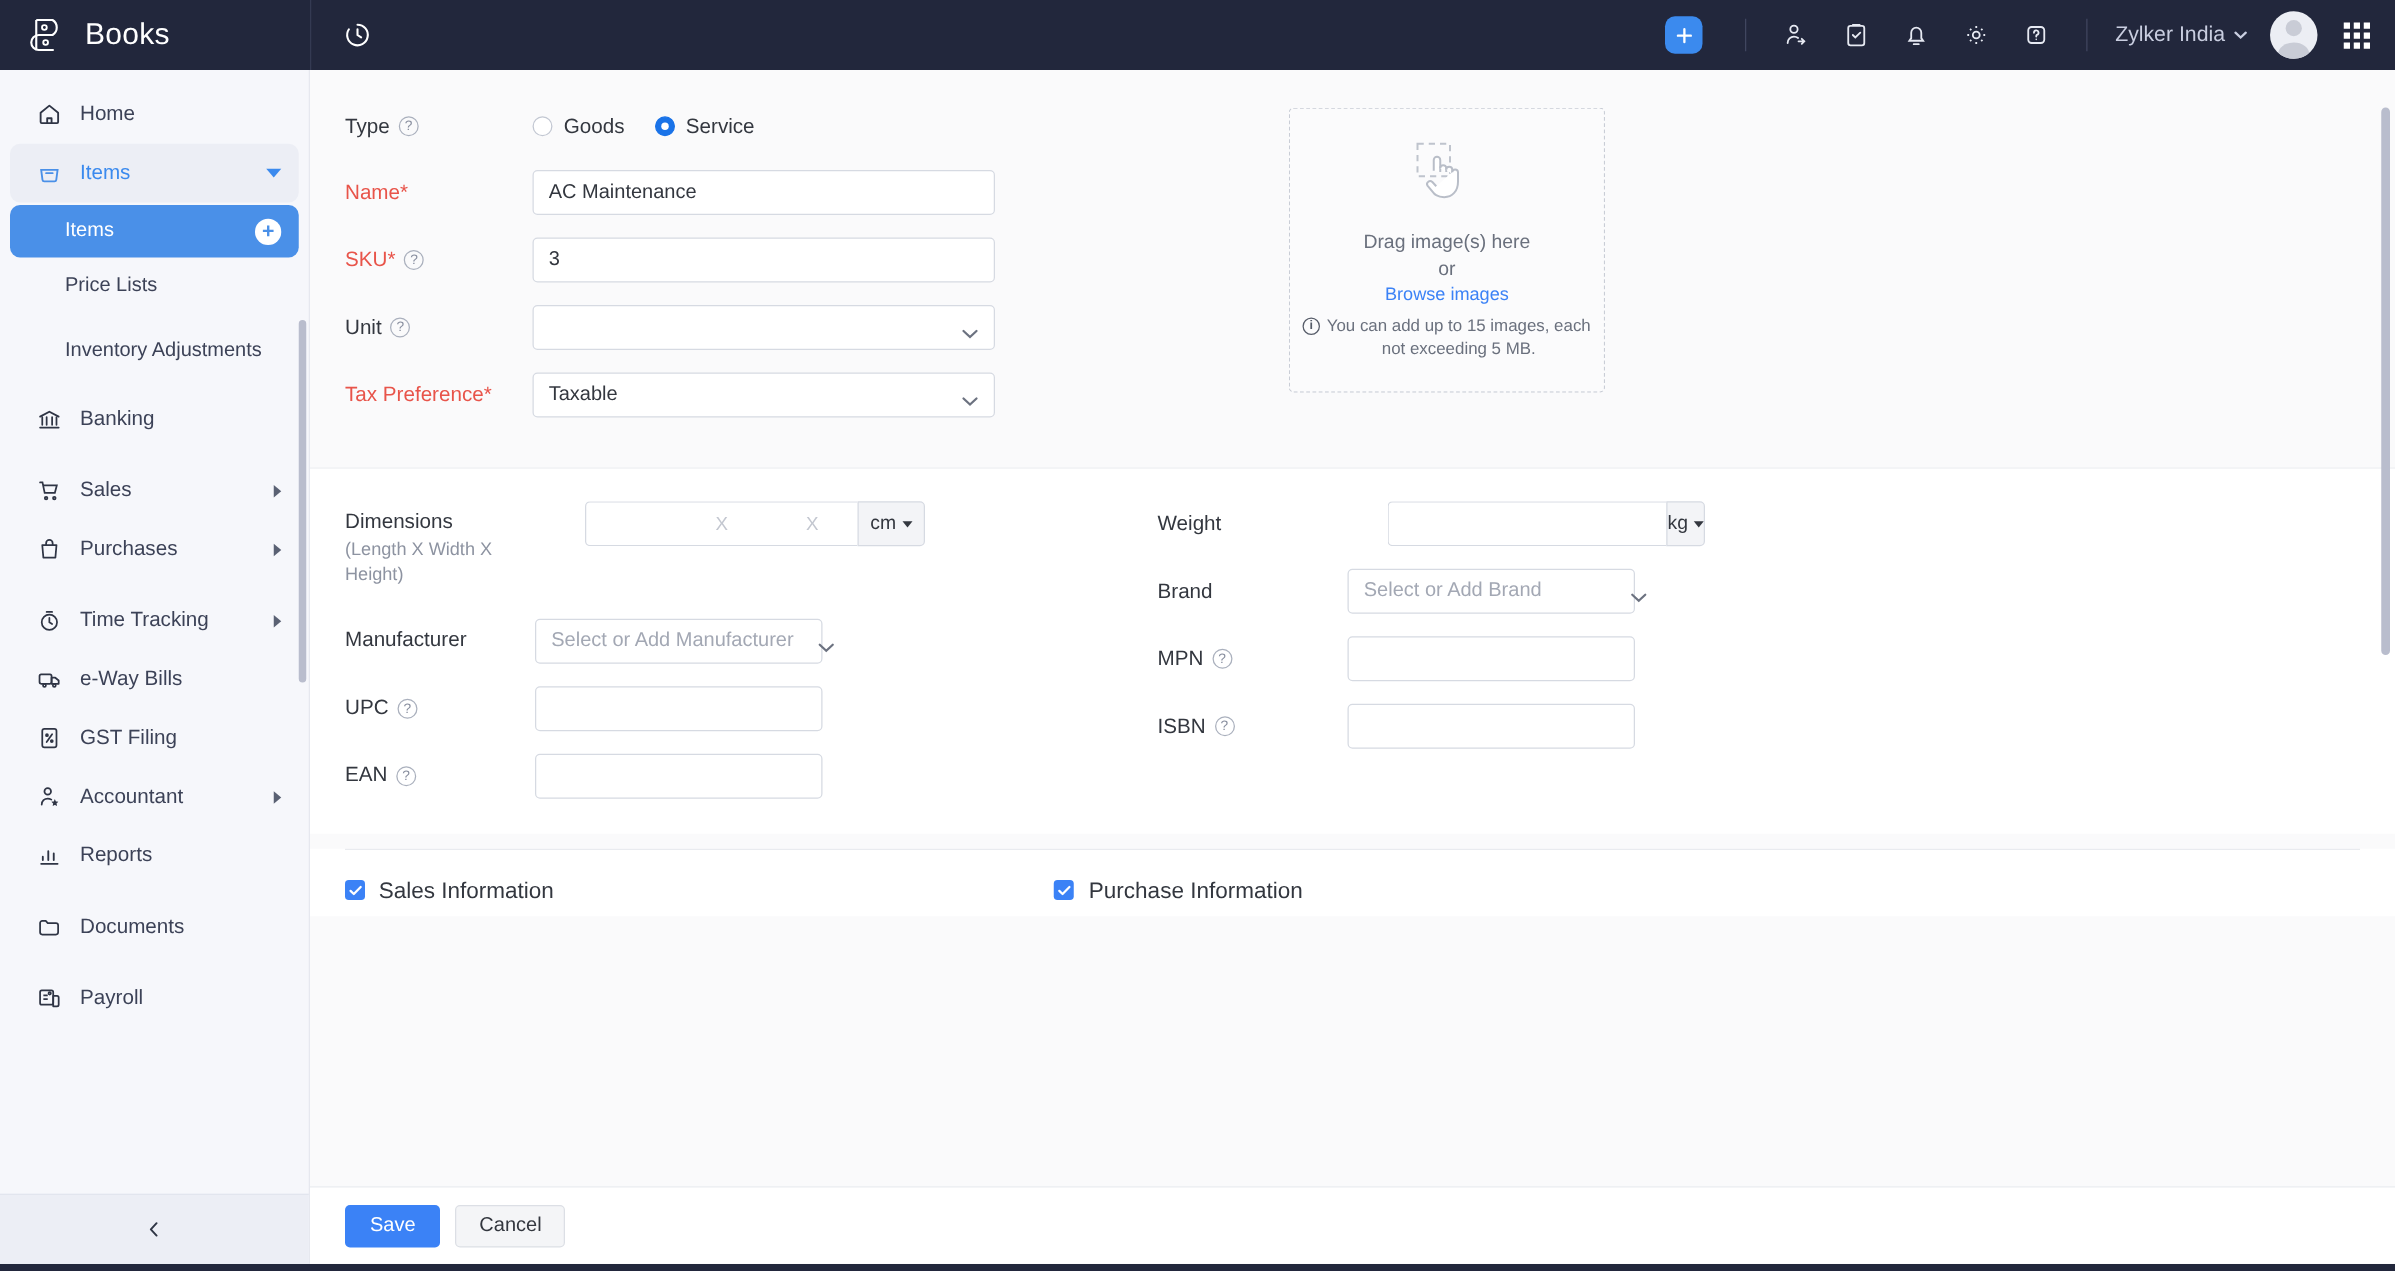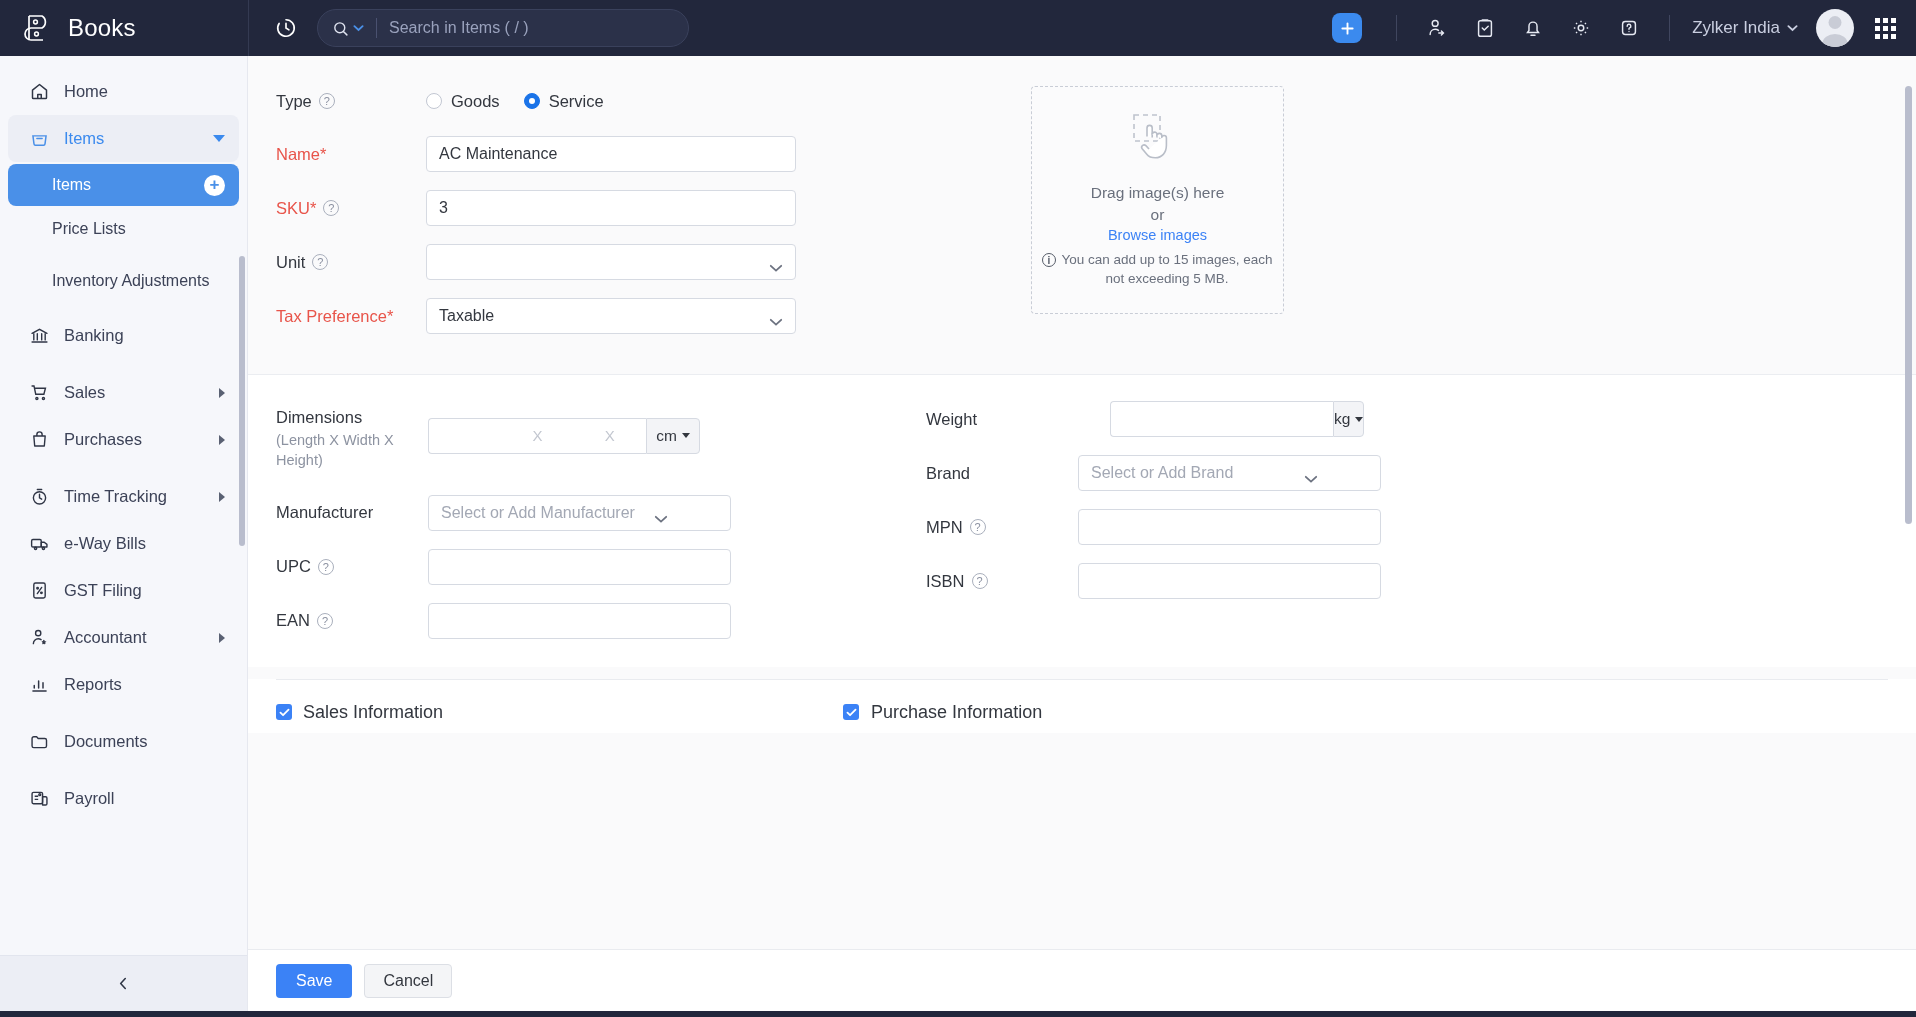--- a/index.html
+++ b/index.html
@@ -152,21 +152,21 @@
   .form-scroll {
     flex: 1; overflow: hidden; background: #fafafb; position: relative;
   }
   .form-inner { padding: 0 0 10px 0; }
 
   .section-a { background: #fafafb; padding: 28px 28px 22px 28px; display: flex; }
   .fields-col { width: 660px; flex: 0 0 660px; }
   .upload-col { flex: 1; display: flex; justify-content: flex-start; padding-left: 95px; padding-top: 2px; }
 
   .row { display: flex; align-items: center; margin-bottom: 18px; min-height: 34px; }
-  .row.top { align-items: center; }
+  .row.top { align-items: flex-start; gap: 40px; }
   .lbl {
     width: 150px; flex: 0 0 150px; font-size: 16.5px; color: #33373f;
     display: flex; align-items: center; gap: 7px; padding-top: 0;
   }
   .lbl.req { color: #e8544a; }
   .lbl-sub { color: #8d93a1; font-size: 14.5px; line-height:1.35; }
   .help {
     width: 16px; height: 16px; border: 1px solid #aab0bd; border-radius: 50%;
     display: inline-flex; align-items: center; justify-content: center;
     font-size: 11px; color: #8a90a0; flex: 0 0 16px; cursor: pointer;
@@ -242,21 +242,21 @@
     font-size: 15.5px; color: #33373f; cursor: pointer;
   }
   .tri-d { width: 0; height: 0; border-top: 5px solid #33373f; border-left: 4px solid transparent; border-right: 4px solid transparent; }
 
   .wt-group { display: flex; width: 253px; height: 36px; margin-left: 32px; }
   .wt-in {
     flex: 1; border: 1px solid #d6dae2; border-right: 0; border-radius: 4px 0 0 4px;
     background: #fff; padding: 0 11px; font-size: 15.5px; outline: none; font-family: inherit; color:#33373f;
   }
 
-  .inpB { width: 303px; height: 36px; border: 1px solid #d6dae2; border-radius: 4px;
+  .inpB { width: 230px; height: 36px; border: 1px solid #d6dae2; border-radius: 4px;
     background: #ffffff; padding: 0 12px; font-size: 16px; color: #33373f; font-family: inherit; outline: none; }
   .inpB::placeholder { color: #a3a8b4; }
   .selB-wrap { position: relative; width: 253px; }
   .selB-wrap .chev { position: absolute; right: 13px; top: 50%; margin-top: -3px; pointer-events: none; }
 
   
   .section-c { background: #ffffff; padding: 0 28px; }
   .hr-c { height: 1px; background: #e9ebef; margin: 12px 0 0 0; }
   .chk-row { display: flex; padding: 22px 0 10px 0; }
   .chk-item { display: flex; align-items: center; gap: 11px; cursor: pointer; }
@@ -307,33 +307,20 @@
       <span class="brand-name">Books</span>
     </div>
     <div class="topbar-divider-v"></div>
 
     <div class="topbar-mid">
       <div class="recent-btn">
         <svg width="22" height="22" viewBox="0 0 24 24" fill="none" stroke="#ffffff" stroke-width="1.8" stroke-linecap="round">
           <path d="M12 3a9 9 0 1 1-7.5 4"></path>
           <path d="M12 7v5l3.2 2"></path>
         </svg>
-      </div>
-      <div class="search-box">
-        <span class="search-sel">
-          <svg width="17" height="17" viewBox="0 0 24 24" fill="none" stroke="#dfe3ef" stroke-width="2" stroke-linecap="round">
-            <circle cx="11" cy="11" r="7"></circle>
-              <path d="M16.5 16.5 21 21"></path>
-          </svg>
-          <svg width="11" height="8" viewBox="0 0 12 8" fill="none" stroke="#4a90e8" stroke-width="2" stroke-linecap="round">
-            <path d="M1.5 2 6 6.2 10.5 2"></path>
-          </svg>
-        </span>
-        <span class="search-sep"></span>
-        <input class="search-input" value="" placeholder="Search in Items ( / )" style="">
       </div>
     </div>
 
     <div class="topbar-right">
       <div class="plus-btn">
         <svg width="15" height="15" viewBox="0 0 16 16" stroke="#ffffff" stroke-width="2" stroke-linecap="round">
             <path d="M8 2.5v11M2.5 8h11"></path>
           </svg>
       </div>
       <span class="tb-sep"></span>

